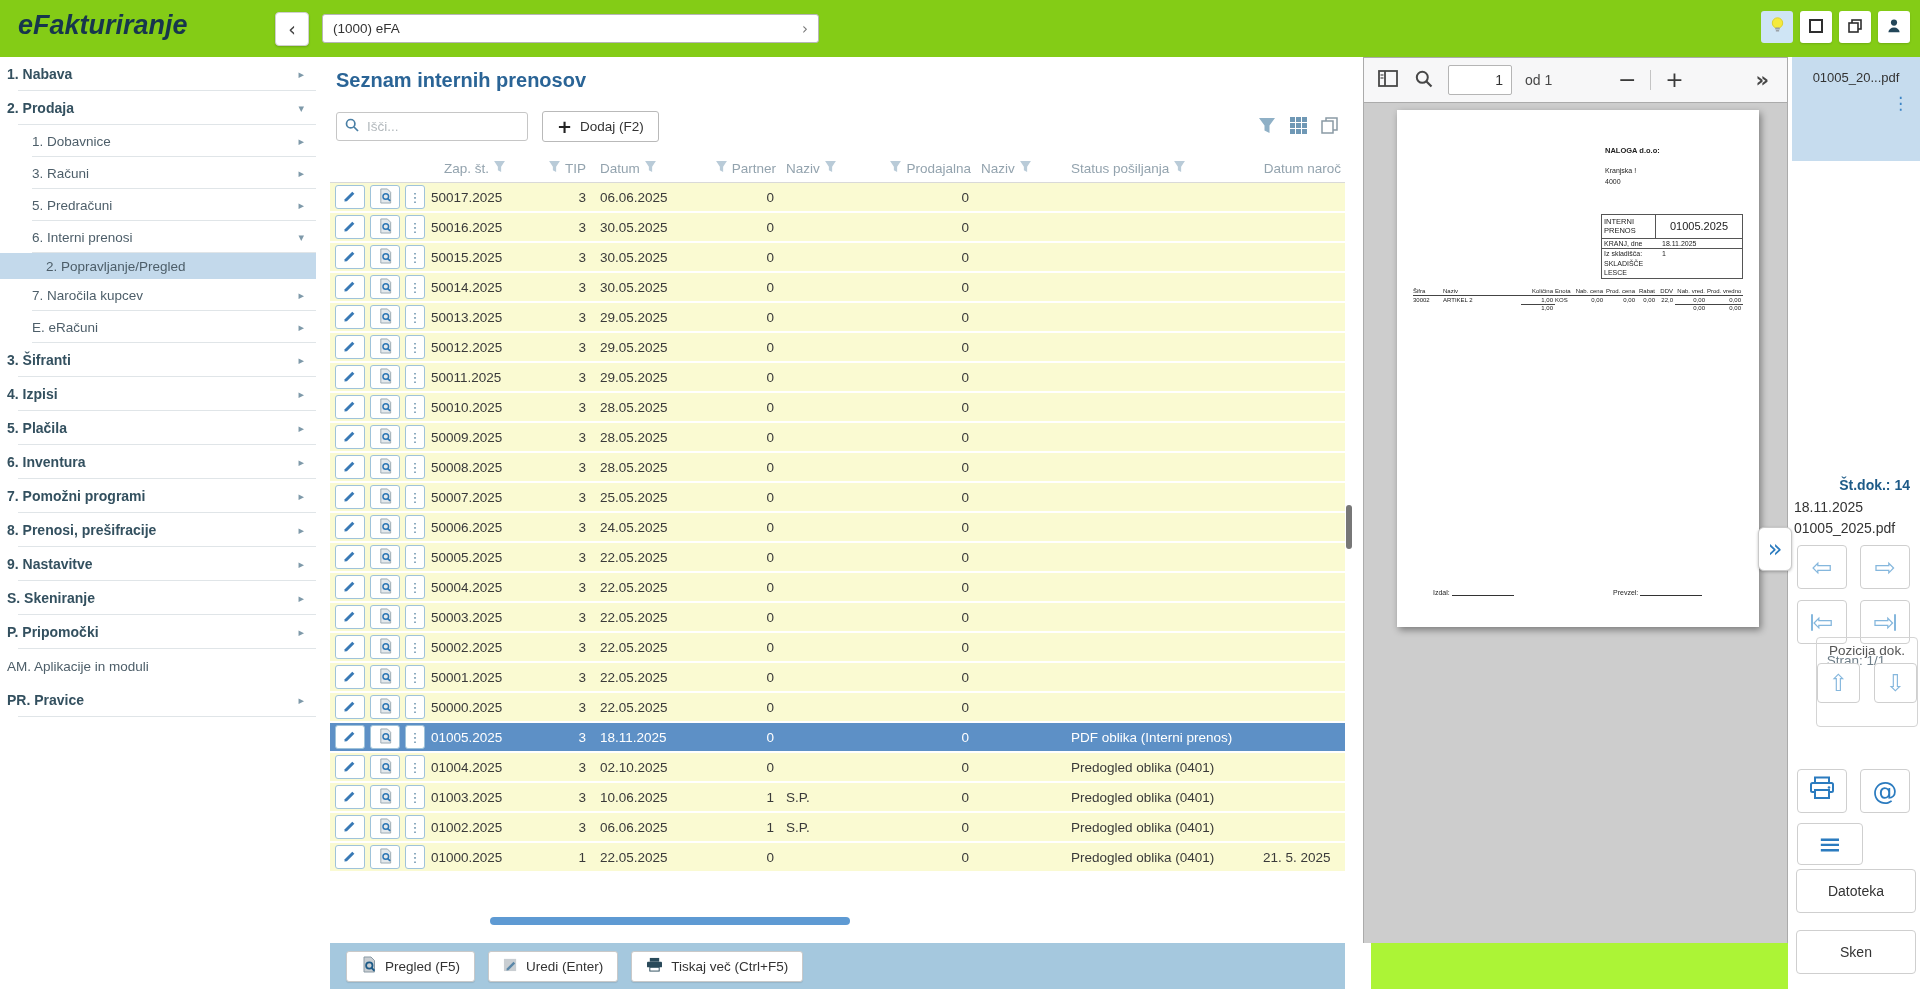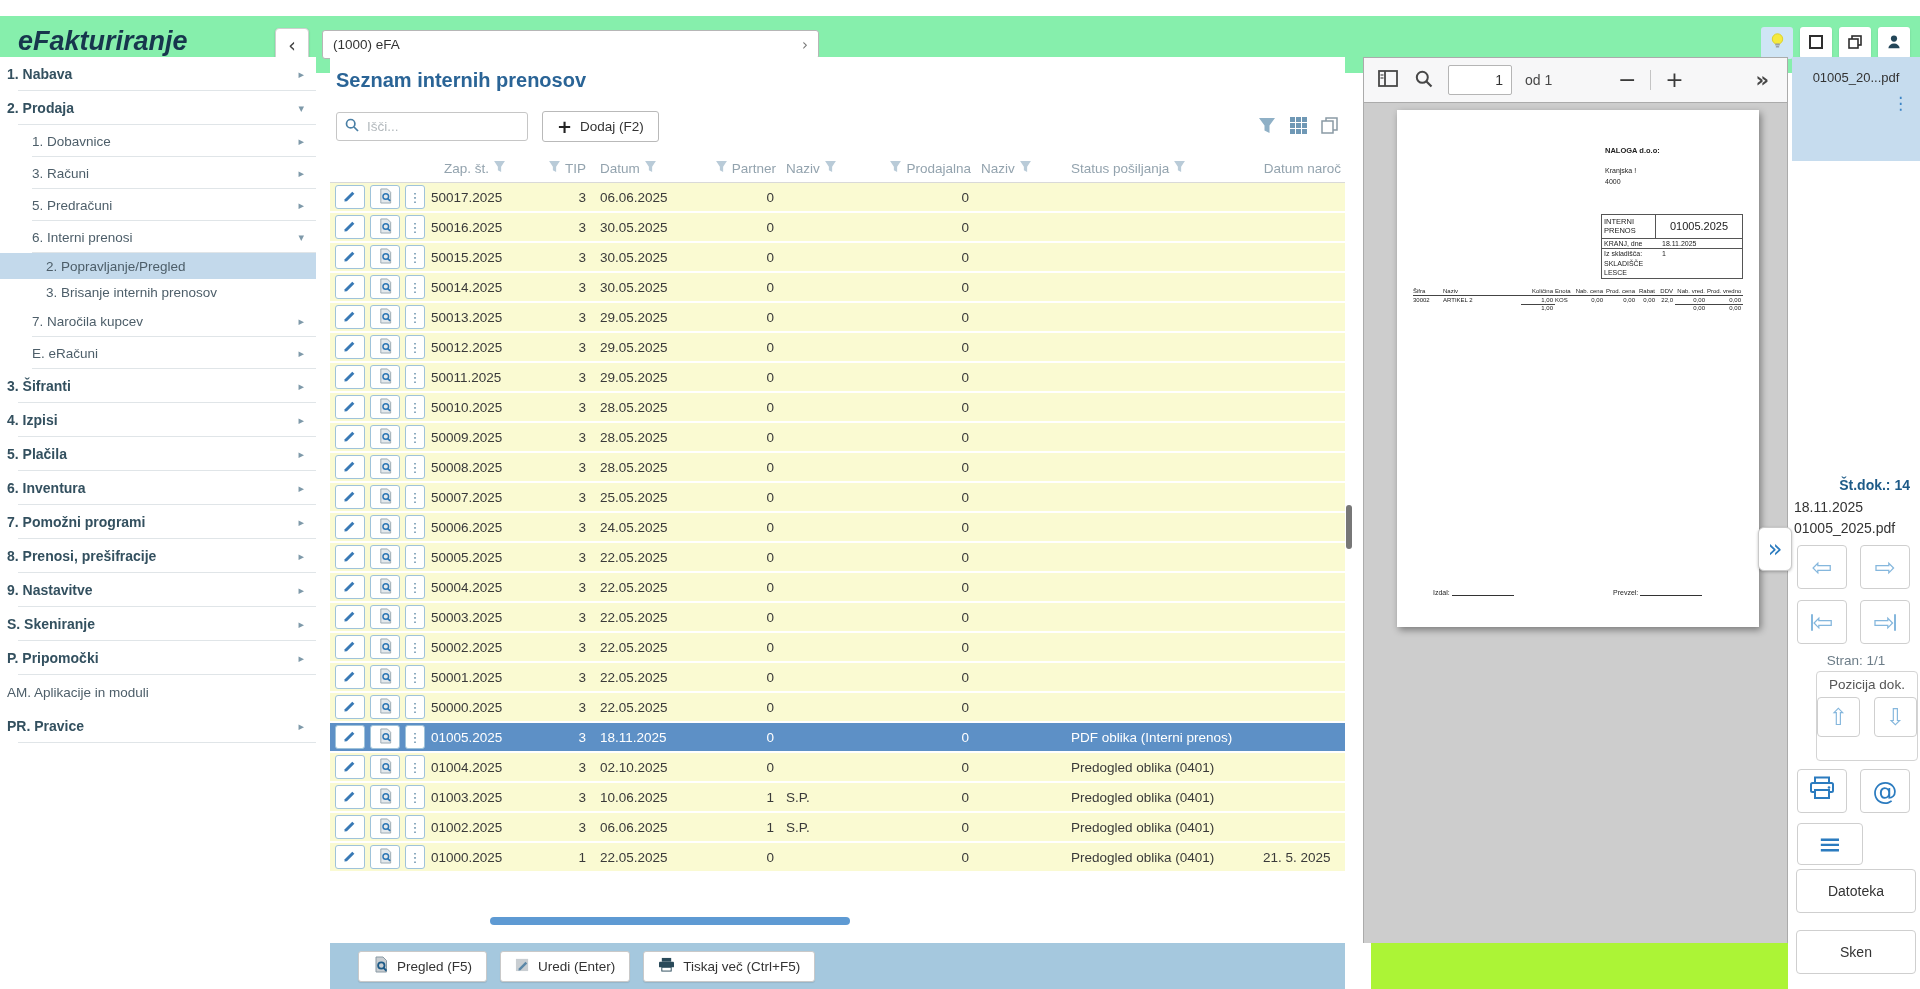--- a/index.html
+++ b/index.html
@@ -1,21 +1,21 @@
 <!DOCTYPE html>
 <html><head>
 <meta charset="utf-8">
 <style>
   html,body{margin:0;padding:0;background:#fff;}
   .app{position:relative;width:1920px;height:989px;overflow:hidden;
        font-family:"Liberation Sans",sans-serif;color:#333;}
   .glyph{font-family:"DejaVu Sans",sans-serif;}
 
   
-  .topbar{position:absolute;left:0;top:0;width:1920px;height:57px;background:#86efac;margin-top:16px;}
+  .topbar{position:absolute;left:0;top:0;width:1920px;height:57px;background:#84cc16;}
   .logo{position:absolute;left:18px;top:10px;font-size:27px;font-style:italic;font-weight:bold;color:#17364d;}
   .collapse-btn{position:absolute;left:275px;top:12px;width:32px;height:32px;background:#fff;
     border:1px solid #cfcfcf;border-radius:4px;box-shadow:0 1px 2px rgba(0,0,0,.18);
     display:flex;align-items:center;justify-content:center;font-size:19px;color:#444;cursor:pointer;}
   .company-select{position:absolute;left:322px;top:14px;width:497px;height:29px;background:#fff;
     border:1px solid #b6b6b6;border-radius:3px;display:flex;align-items:center;
     padding:0 10px;font-size:13.5px;color:#333;box-sizing:border-box;cursor:pointer;justify-content:space-between;}
   .company-select .cs-arrow{margin-left:auto;color:#777;font-size:15px;}
   .topbar-icons{position:absolute;right:10px;top:11px;display:flex;gap:7px;}
   .tb-icon-btn{width:32px;height:32px;border-radius:3px;background:#fff;border:none;
@@ -71,21 +71,21 @@
   .c-status{padding-left:8px;}
   .c-datum-naroc{text-align:right;padding-right:23px;}
   .action-btn{height:24px;border:1px solid #9fc3da;border-radius:3px;background:#fff;
     display:flex;align-items:center;justify-content:center;cursor:pointer;padding:0;}
   .action-btn.w30{width:30px;} .action-btn.w20{width:20px;color:#5c87a5;font-size:13px;}
 
   .h-scrollbar{position:absolute;left:490px;top:917px;width:360px;height:8px;background:#5e9ad3;border-radius:4px;}
   .v-scroll-thumb{position:absolute;left:1346px;top:505px;width:6px;height:44px;background:#777;border-radius:3px;}
 
   .bottom-toolbar{position:absolute;left:330px;top:943px;width:1015px;height:46px;background:#a5c8de;
-    display:flex;align-items:center;gap:13px;padding-left:28px;box-sizing:border-box;}
+    display:flex;align-items:center;gap:13px;padding-left:16px;box-sizing:border-box;}
   .tb-btn{height:31px;background:#fff;border:1px solid #c9c9c9;border-radius:3px;padding:0 14px;
     display:flex;align-items:center;gap:8px;font-size:13.5px;color:#333;cursor:pointer;
     font-family:"Liberation Sans",sans-serif;box-shadow:0 1px 1px rgba(0,0,0,.1);}
 
   
   .pdf-panel{position:absolute;left:1363px;top:57px;width:425px;height:932px;}
   .pdf-toolbar{position:absolute;left:0;top:0;right:0;height:46px;background:#f7f7f8;
     border:1px solid #ababab;box-sizing:border-box;display:flex;align-items:center;padding:0 12px;gap:13px;}
   .pdf-tb-btn{background:none;border:none;padding:2px;cursor:pointer;display:flex;align-items:center;color:#474747;}
   .page-input{width:52px;height:26px;border:1px solid #b5b5b5;border-radius:2px;text-align:right;
@@ -126,21 +126,21 @@
   .file-tab .ft-kebab{position:absolute;right:10px;top:36px;color:#3d85c6;font-size:17px;letter-spacing:1px;}
   .rc-docnum{position:absolute;right:10px;top:420px;font-size:14px;font-weight:bold;color:#1d5a87;}
   .rc-date{position:absolute;left:2px;top:442px;font-size:14px;color:#333;}
   .rc-file{position:absolute;left:2px;top:463px;font-size:14px;color:#333;}
   .rc-btn{background:#fff;border:1px solid #cfcfcf;border-radius:4px;cursor:pointer;
     display:flex;align-items:center;justify-content:center;color:#85b7dd;}
   .nav-row{position:absolute;left:5px;display:flex;gap:13px;}
   .nav-row .rc-btn{width:50px;height:44px;font-size:25px;}
   .bar{display:inline-block;width:2px;height:17px;background:#85b7dd;border-radius:1px;}
   .rc-stran{position:absolute;left:0;right:0;top:596px;text-align:center;font-size:13.5px;color:#6d7d88;}
-  .pozicija{position:absolute;left:2px;right:2px;top:614px;height:88px;border:1px solid #d4d4d4;border-radius:4px;margin-left:22px;}
+  .pozicija{position:absolute;left:2px;right:2px;top:580px;height:88px;border:1px solid #d4d4d4;border-radius:4px;margin-left:22px;}
   .pozicija .pz-label{margin-top:5px;text-align:center;font-size:13.5px;color:#555;}
   .pz-btns{margin-top:5px;display:flex;justify-content:center;gap:14px;}
   .pz-btns .rc-btn{width:46px;height:40px;font-size:23px;}
   .util-row{position:absolute;left:5px;top:712px;display:flex;gap:13px;}
   .util-row .rc-btn{width:50px;height:44px;color:#2b7bbf;font-size:25px;}
   .menu-btn{position:absolute;left:5px;top:766px;width:66px;height:42px;font-size:29px;color:#2b7bbf;}
   .wide-btn{position:absolute;left:4px;top:812px;width:120px;height:44px;font-size:14px;color:#333;}
   .wide-btn.sken{top:873px;}
   .expand-btn{position:absolute;left:1758px;top:527px;width:34px;height:44px;background:#fff;
     border:1px solid #c9c9c9;border-radius:6px;box-shadow:0 1px 3px rgba(0,0,0,.25);
@@ -214,24 +214,20 @@
       <div class="menu-item lvl1 divider">
       <span class="mi-label">5. Predračuni</span>
       <span class="mi-chevron glyph">▸</span>
     </div>
       <div class="menu-item lvl1 divider">
       <span class="mi-label">6. Interni prenosi</span>
       <span class="mi-chevron glyph">▾</span>
     </div>
       <div class="menu-item lvl2 selected">
       <span class="mi-label">2. Popravljanje/Pregled</span>
-      <span class="mi-chevron glyph"></span>
-    </div>
-      <div class="menu-item lvl2">
-      <span class="mi-label">3. Brisanje internih prenosov</span>
       <span class="mi-chevron glyph"></span>
     </div>
       <div class="menu-item lvl1 divider">
       <span class="mi-label">7. Naročila kupcev</span>
       <span class="mi-chevron glyph">▸</span>
     </div>
       <div class="menu-item lvl1 divider">
       <span class="mi-label">E. eRačuni</span>
       <span class="mi-chevron glyph">▸</span>
     </div>

